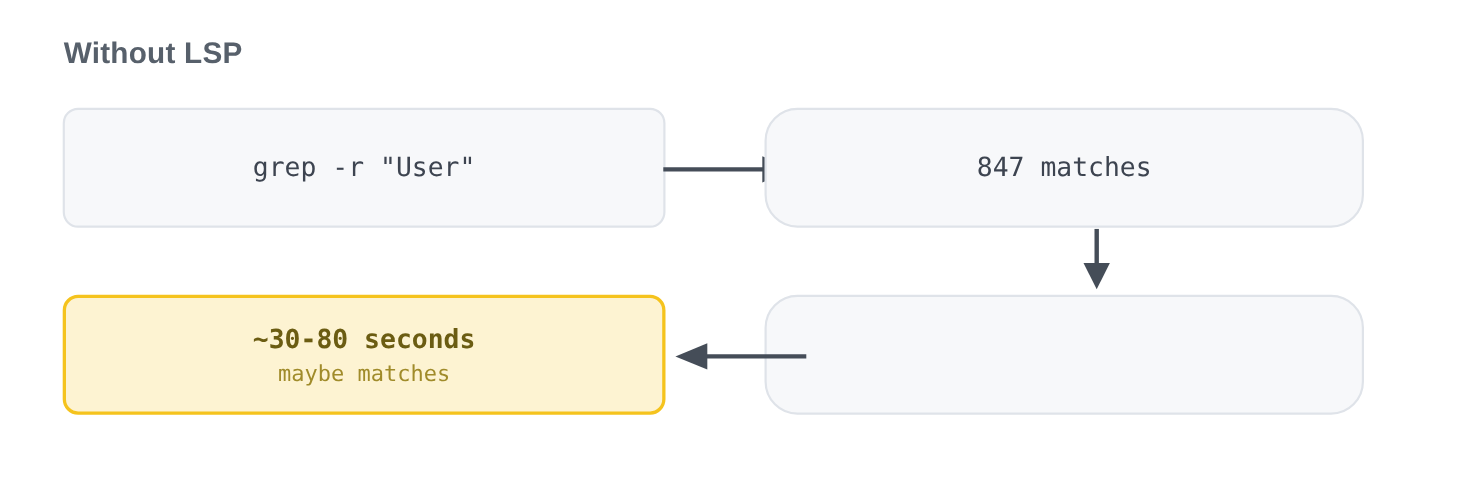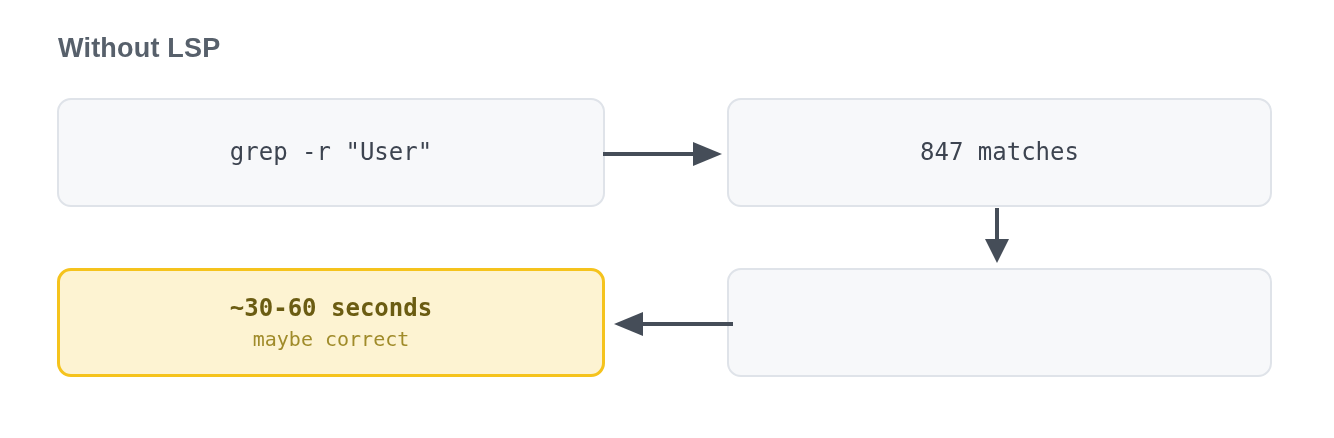--- a/index.html
+++ b/index.html
@@ -48,21 +48,21 @@
   .node .sublabel {
     font-family: "DejaVu Sans Mono", monospace;
     font-size: 20px;
     color: #a2abb6;
     line-height: 1.1;
     white-space: pre;
   }
   .node.row1 { top: 98px; }
   .node.row2 { top: 268px; }
   .node.col1 { left: 57px;  width: 548px; }
-  .node.col2 { left: 727px; width: 545px; }
+  .node.col2 { left: 695px; width: 545px; border-radius: 30px; }
 
   .node.highlight {
     background: #fdf3d2;
     border: 3px solid #f5c31d;
   }
   .node.highlight .label {
     color: #6b5c12;
     font-weight: 700;
   }
   .node.highlight .sublabel {
@@ -123,19 +123,19 @@
   </div>
 
   <div class="arrow arrow-left">
     <svg width="124" height="34" viewBox="0 0 124 34">
       <line x1="122" y1="17" x2="30" y2="17"></line>
       <polygon points="32,5 32,29 3,17"></polygon>
     </svg>
   </div>
 
   <div class="node row2 col1 highlight">
-    <div class="label">~30-60 seconds</div>
-    <div class="sublabel">maybe correct</div>
+    <div class="label">~30-80 seconds</div>
+    <div class="sublabel">maybe matches</div>
   </div>
 
   <div class="section-divider"></div>
 
 </div>
 
 </body></html>

